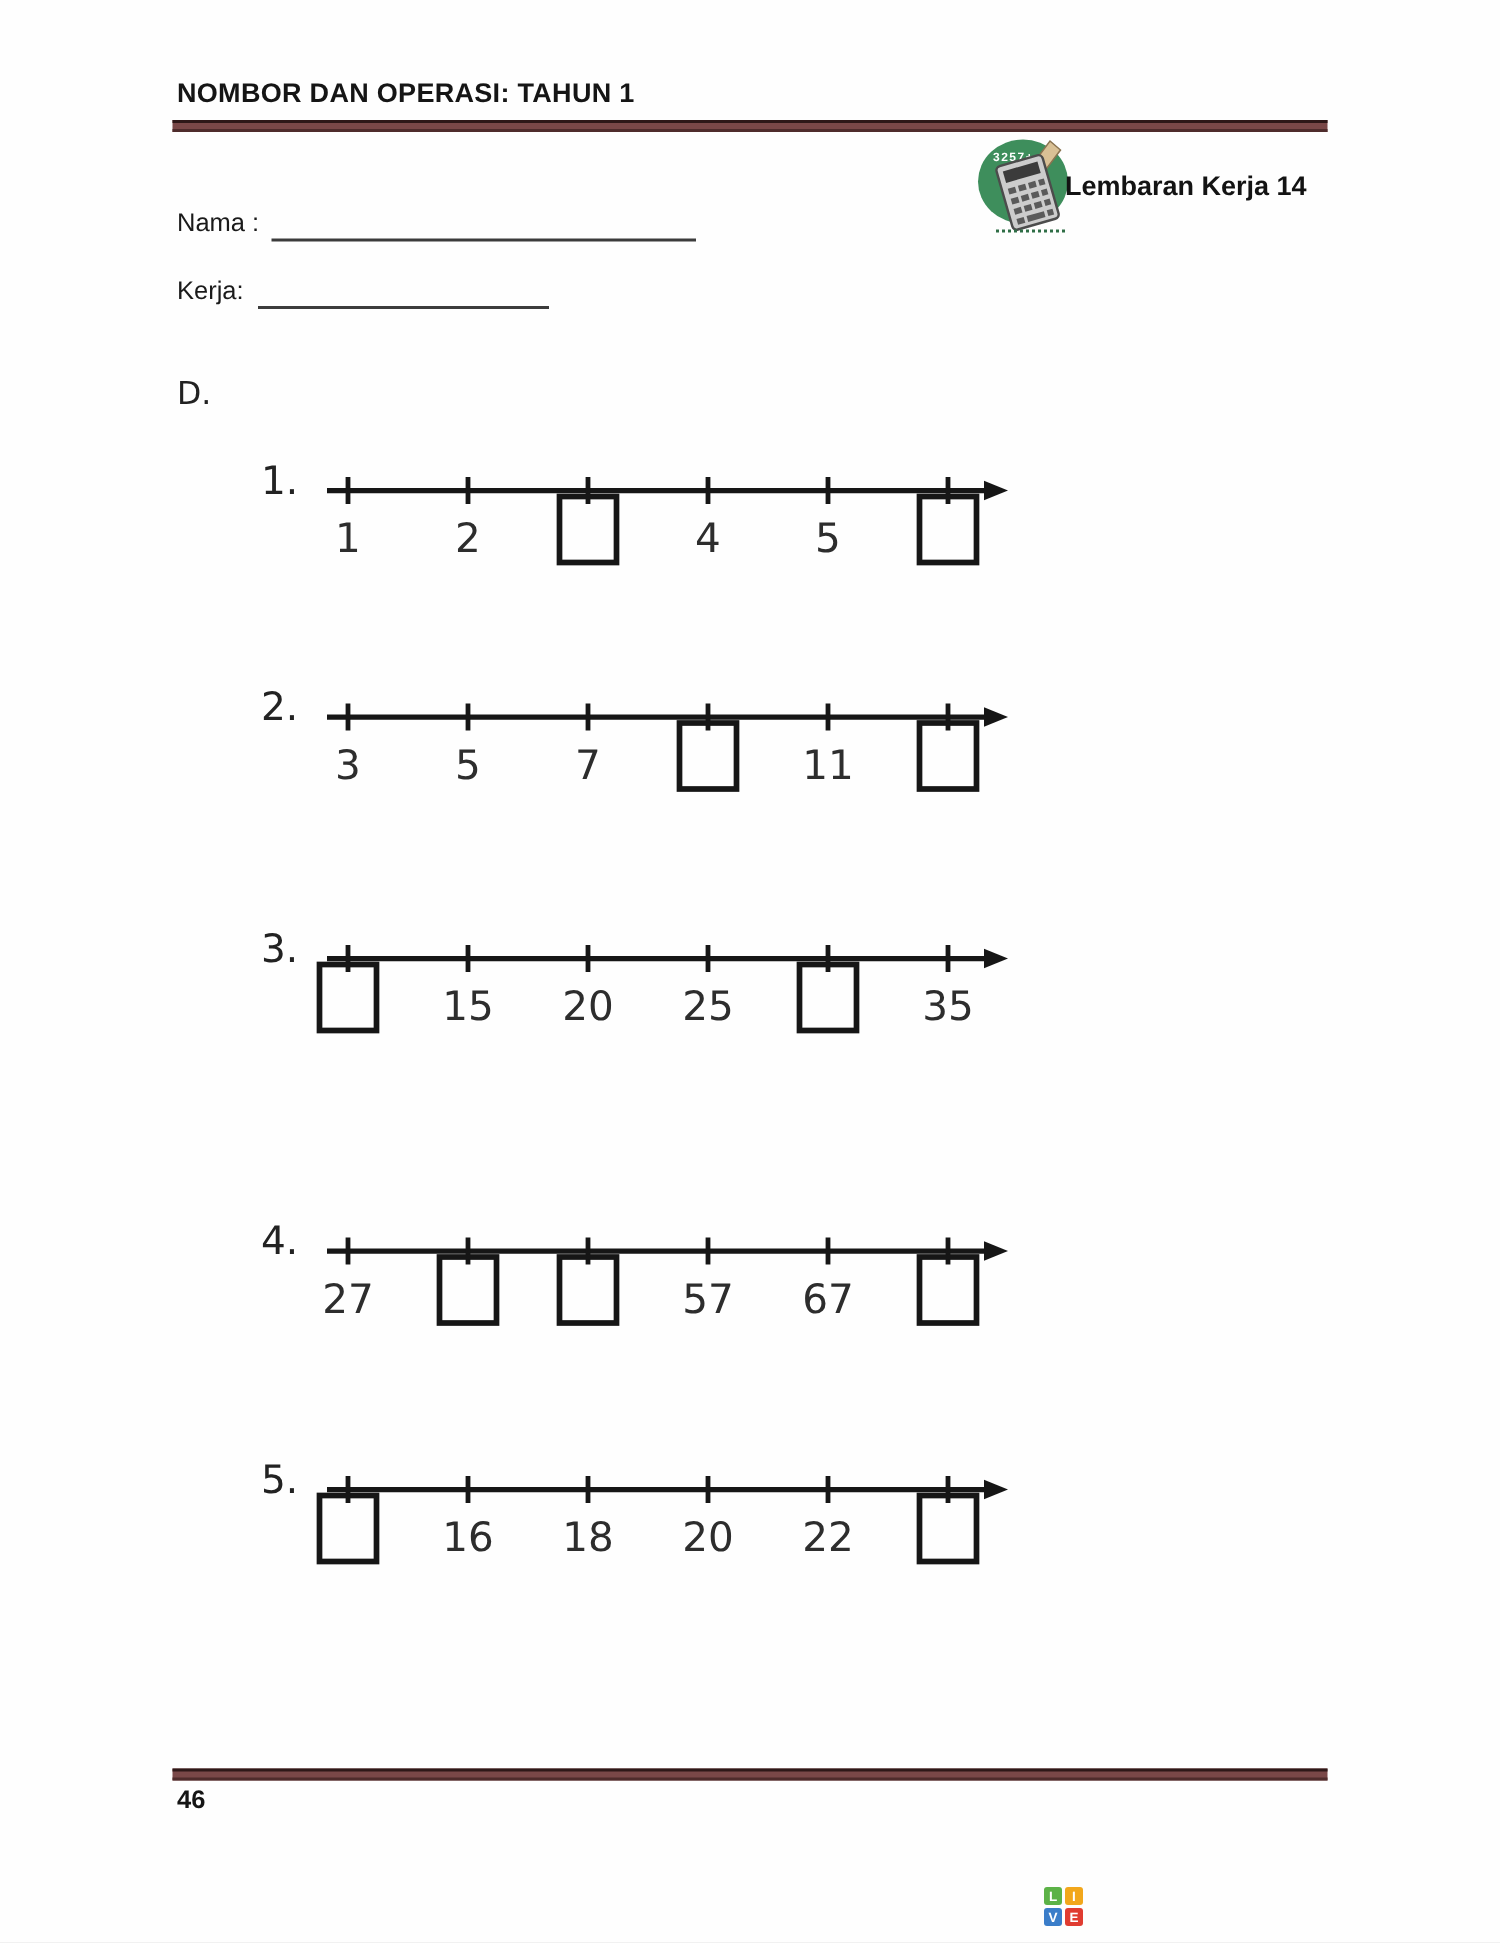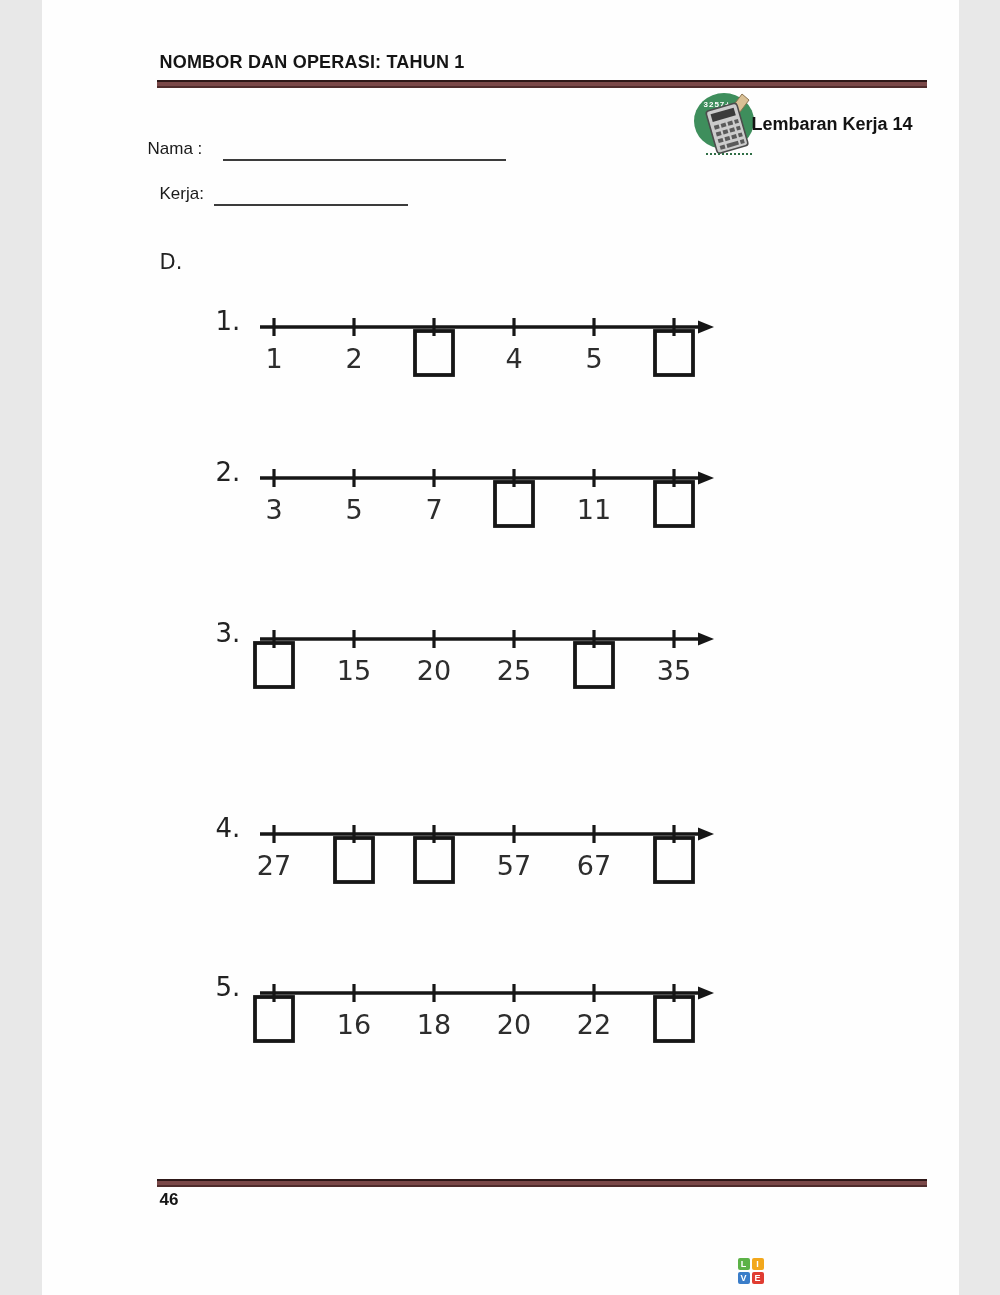--- a/index.html
+++ b/index.html
@@ -1,18 +1,18 @@
 <!DOCTYPE html>
 <html><head>
 <meta charset="utf-8">
 <style>
   html,body{margin:0;padding:0;background:#e8e8e8;}
   .page{
     position:relative;
-    width:917px;height:1295px;
+    width:1000px;height:1295px;
     background:#fefefe;
     font-family:"Liberation Sans", sans-serif;
     color:#111;
     margin:0 auto;
     overflow:hidden;
   }
   .abs{position:absolute;}
   .hdr-title{
     left:118px;top:52px;
     font-size:18px;font-weight:bold;letter-spacing:.2px;color:#151515;
@@ -34,21 +34,21 @@
   .logo-stars{left:666px;top:111px;font-size:7px;color:#fff;letter-spacing:3px;}
   .logo-caption{
     left:664px;top:153px;width:46px;height:0;
     border-bottom:2px dotted #2f6e46;
   }
   .badge{
     left:710px;top:114px;
     font-size:18px;font-weight:bold;color:#131313;
   }
   .fld-label{font-size:17px;color:#1a1a1a;}
-  .nama-label{left:106px;top:139px;}
+  .nama-label{left:118px;top:139px;}
   .kelas-label{left:118px;top:184px;}
   .fill-line{height:0;border-bottom:2px solid #3c3c3c;}
   .nama-line{left:181px;top:159px;width:283px;}
   .kelas-line{left:172px;top:204px;width:194px;}
   .sect-letter{
     left:118px;top:250px;
     font-family:"DejaVu Sans", sans-serif;font-size:21px;color:#222;
   }
   .instruction{
     left:175px;top:250px;

